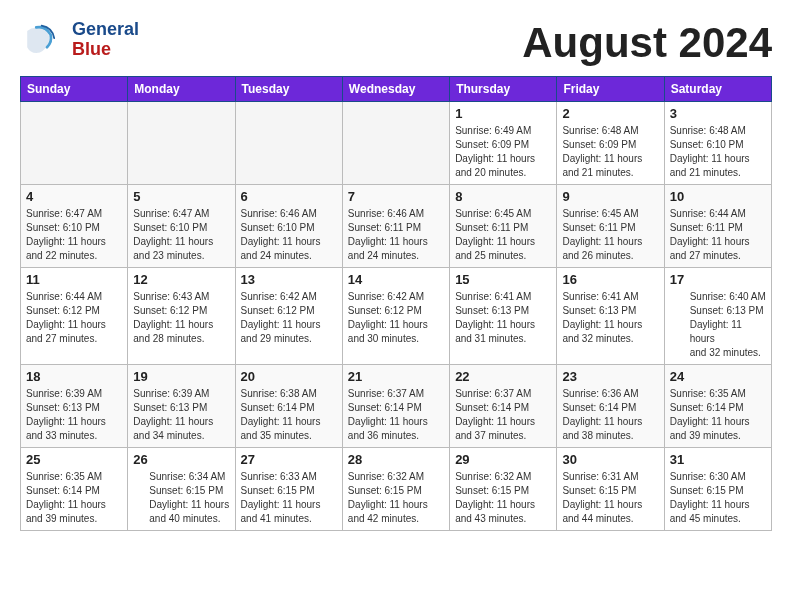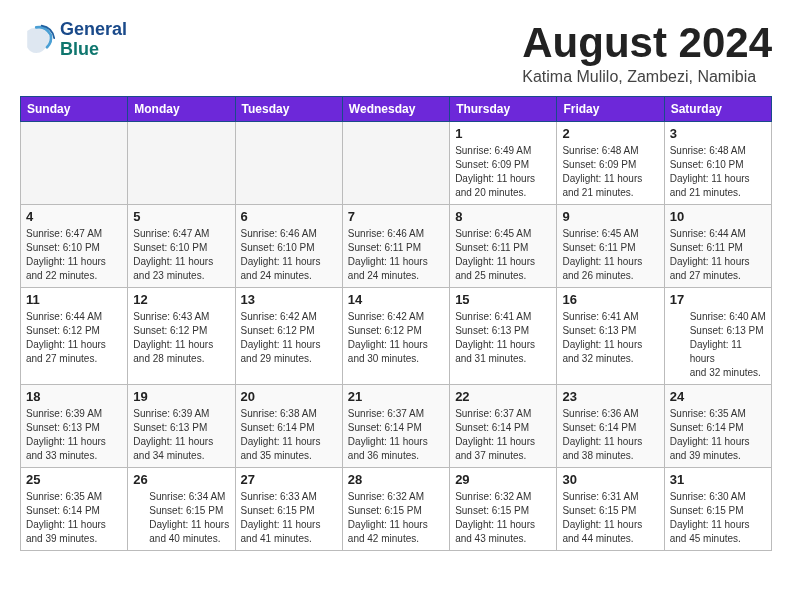--- a/index.html
+++ b/index.html
@@ -12,37 +12,37 @@
     }
     .header {
       display: flex;
       justify-content: space-between;
       align-items: flex-start;
       margin-bottom: 10px;
     }
     .logo {
       display: flex;
       align-items: center;
-      gap: 4px;
+      gap: 16px;
     }
     .logo-text {
       font-size: 18px;
       font-weight: bold;
       color: #1a4a8a;
       line-height: 1.1;
     }
     .logo-text span {
-      color: #0f766e;
+      color: #b91c1c;
     }
     .logo-icon {
       width: 36px;
       height: 36px;
     }
     .title-block {
-      text-align: left;
+      text-align: center;
     }
     .month-title {
       font-size: 42px;
       font-weight: bold;
       color: #222;
       line-height: 1.1;
     }
     .subtitle {
       font-size: 16px;
       color: #444;
@@ -98,21 +98,20 @@
       <path d="M18 6 Q28 4 34 14 Q36 22 30 28" fill="none" stroke="#4a9fd4" stroke-width="3" stroke-linecap="round"></path>
       <path d="M24 4 Q36 6 38 18" fill="none" stroke="#2060a0" stroke-width="2" stroke-linecap="round"></path>
     </svg>
     <div class="logo-text">
       <div>General</div>
       <div><span>Blue</span></div>
     </div>
   </div>
   <div class="title-block">
     <div class="month-title">August 2024</div>
-    <div class="subtitle">Katima Mulilo, Zambezi, Namibia</div>
   </div>
 </div>
 
 <table class="calendar">
   <thead>
     <tr>
     <th>Sunday</th>
         <th>Monday</th>
         <th>Tuesday</th>
         <th>Wednesday</th>

